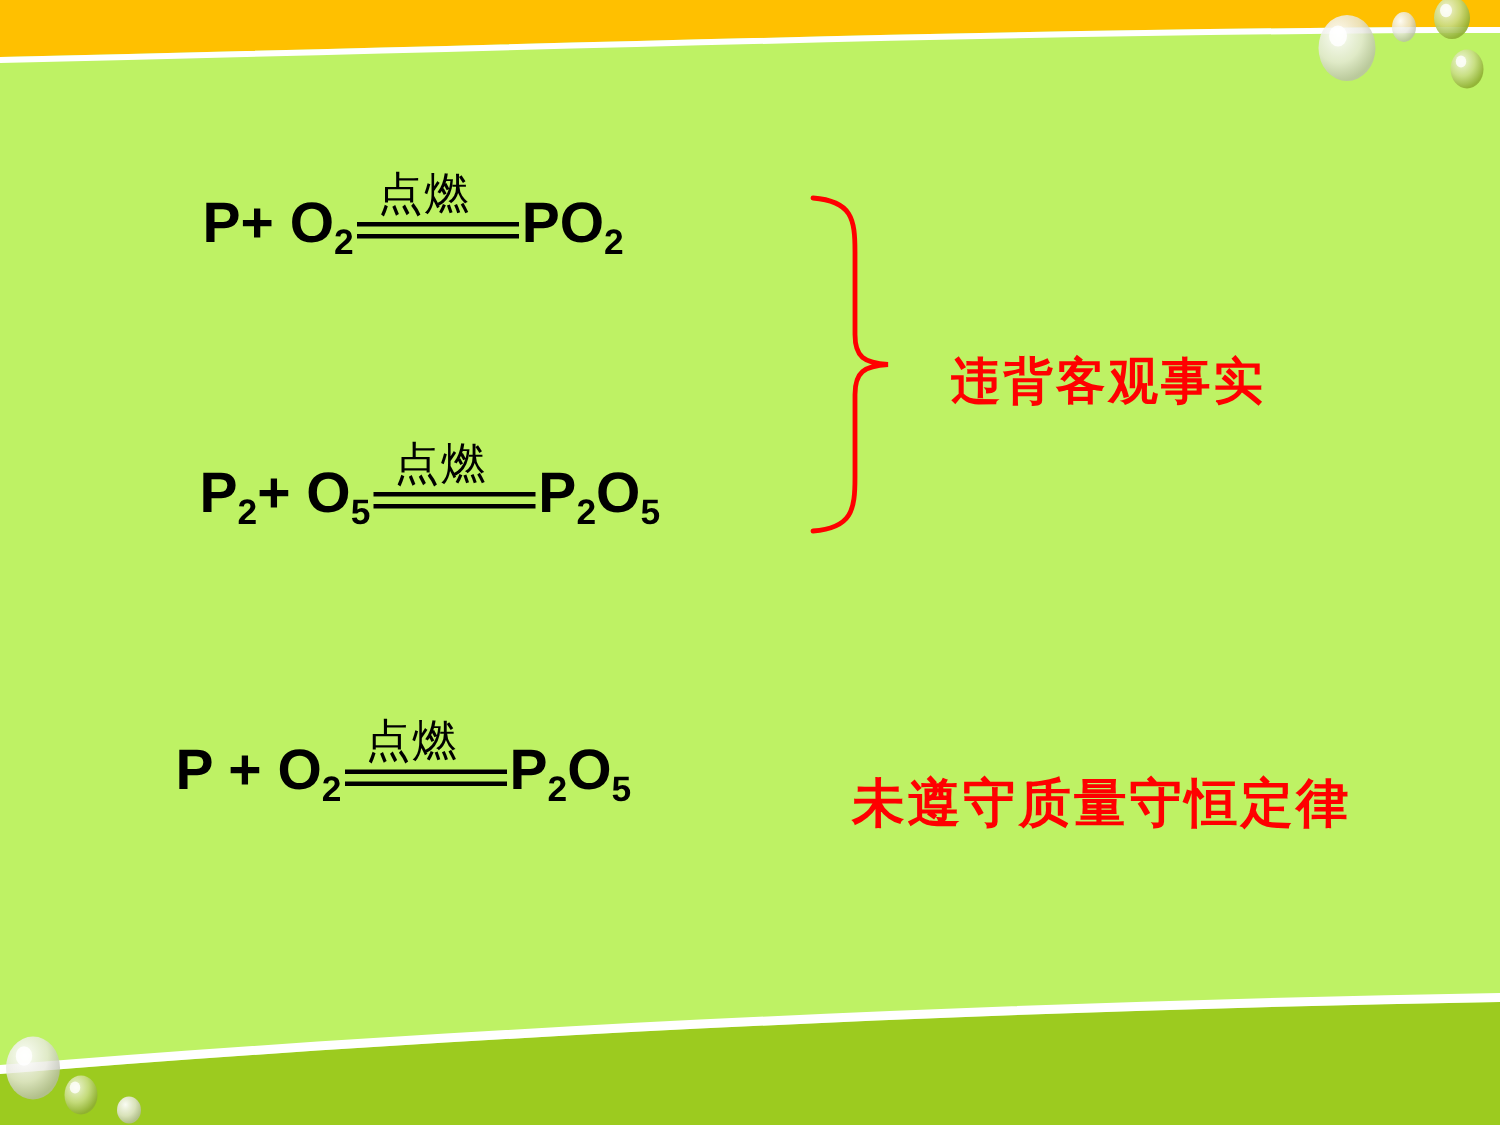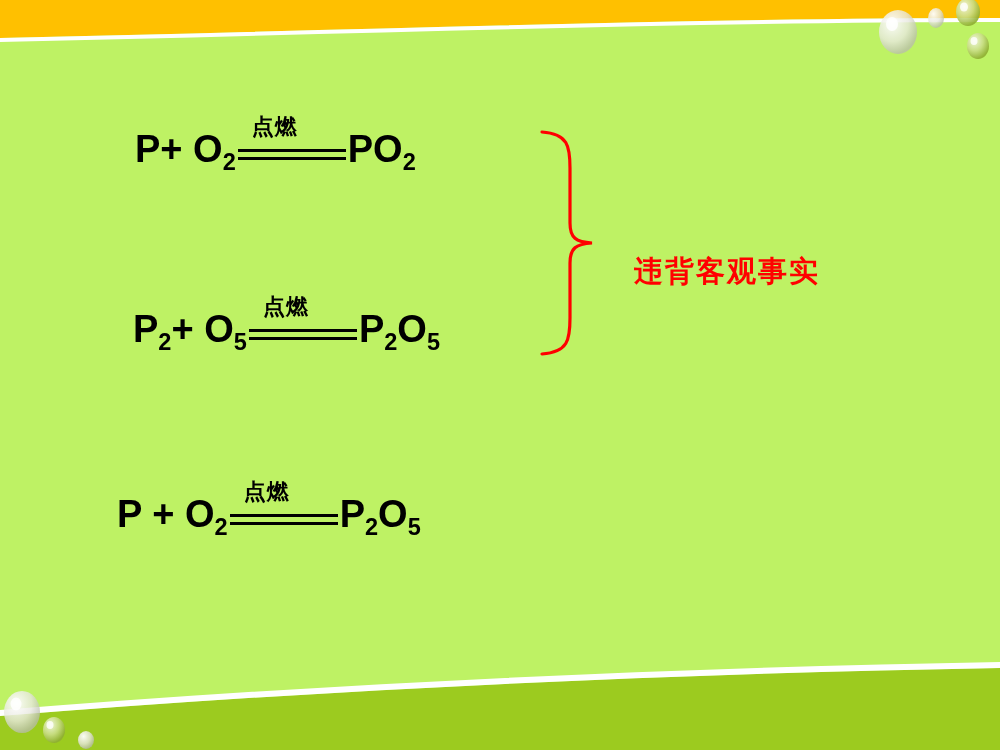--- a/index.html
+++ b/index.html
@@ -85,22 +85,22 @@
     position: relative;
     vertical-align: middle;
     width: 108px;
     height: 40px;
     margin: 0 2px;
   }
   .arrow-wrap .cond {
     position: absolute;
     top: -16px;
     left: 14px;
-    font-size: 22px;
-    font-weight: bold;
+    font-size: 30px;
+    font-weight: normal;
     font-family: "DejaVu Sans", sans-serif;
     color: #000;
     letter-spacing: 1px;
   }
   .arrow-wrap .line1,
   .arrow-wrap .line2 {
     position: absolute;
     left: 0;
     width: 108px;
     height: 3px;
@@ -122,23 +122,22 @@
   .red-note {
     position: absolute;
     color: #ff0000;
     font-family: "DejaVu Serif", serif;
     font-weight: bold;
     white-space: nowrap;
   }
   #note-1 {
     left: 634px;
     top: 232px;
-    font-size: 29px;
+    font-size: 33px;
     letter-spacing: 2px;
-    margin-top: 20px;
   }
   #note-2 {
     left: 568px;
     top: 512px;
     font-size: 35px;
     letter-spacing: 2px;
   }
 </style>
 </head>
 <body>
@@ -199,20 +198,21 @@
   </div>
 
   <div class="brace">
     <svg width="70" height="230" viewBox="0 0 70 230" xmlns="http://www.w3.org/2000/svg">
       <path d="M6,4 C32,6 34,18 34,40 L34,95 C34,110 40,114 56,115 C40,116 34,120 34,135 L34,190 C34,212 32,224 6,226" fill="none" stroke="#ff0000" stroke-width="3.2" stroke-linecap="round"></path>
     </svg>
   </div>
 
   <div class="red-note" id="note-1">违背客观事实</div>
 
+  <div class="red-note" id="note-2">未遵守质量守恒定律</div>
 
   <div class="bottom-band">
     <svg width="1000" height="90" viewBox="0 0 1000 90" xmlns="http://www.w3.org/2000/svg">
       <path d="M0,56 C320,30 660,14 1000,8 L1000,90 L0,90 Z" fill="#9ccb1f"></path>
       <path d="M0,50 C320,24 660,8 1000,2 L1000,8 C660,14 320,30 0,56 Z" fill="#ffffff"></path>
     </svg>
   </div>
 
   <div class="droplets-bl">
     <svg width="160" height="90" viewBox="0 0 160 90" xmlns="http://www.w3.org/2000/svg">

